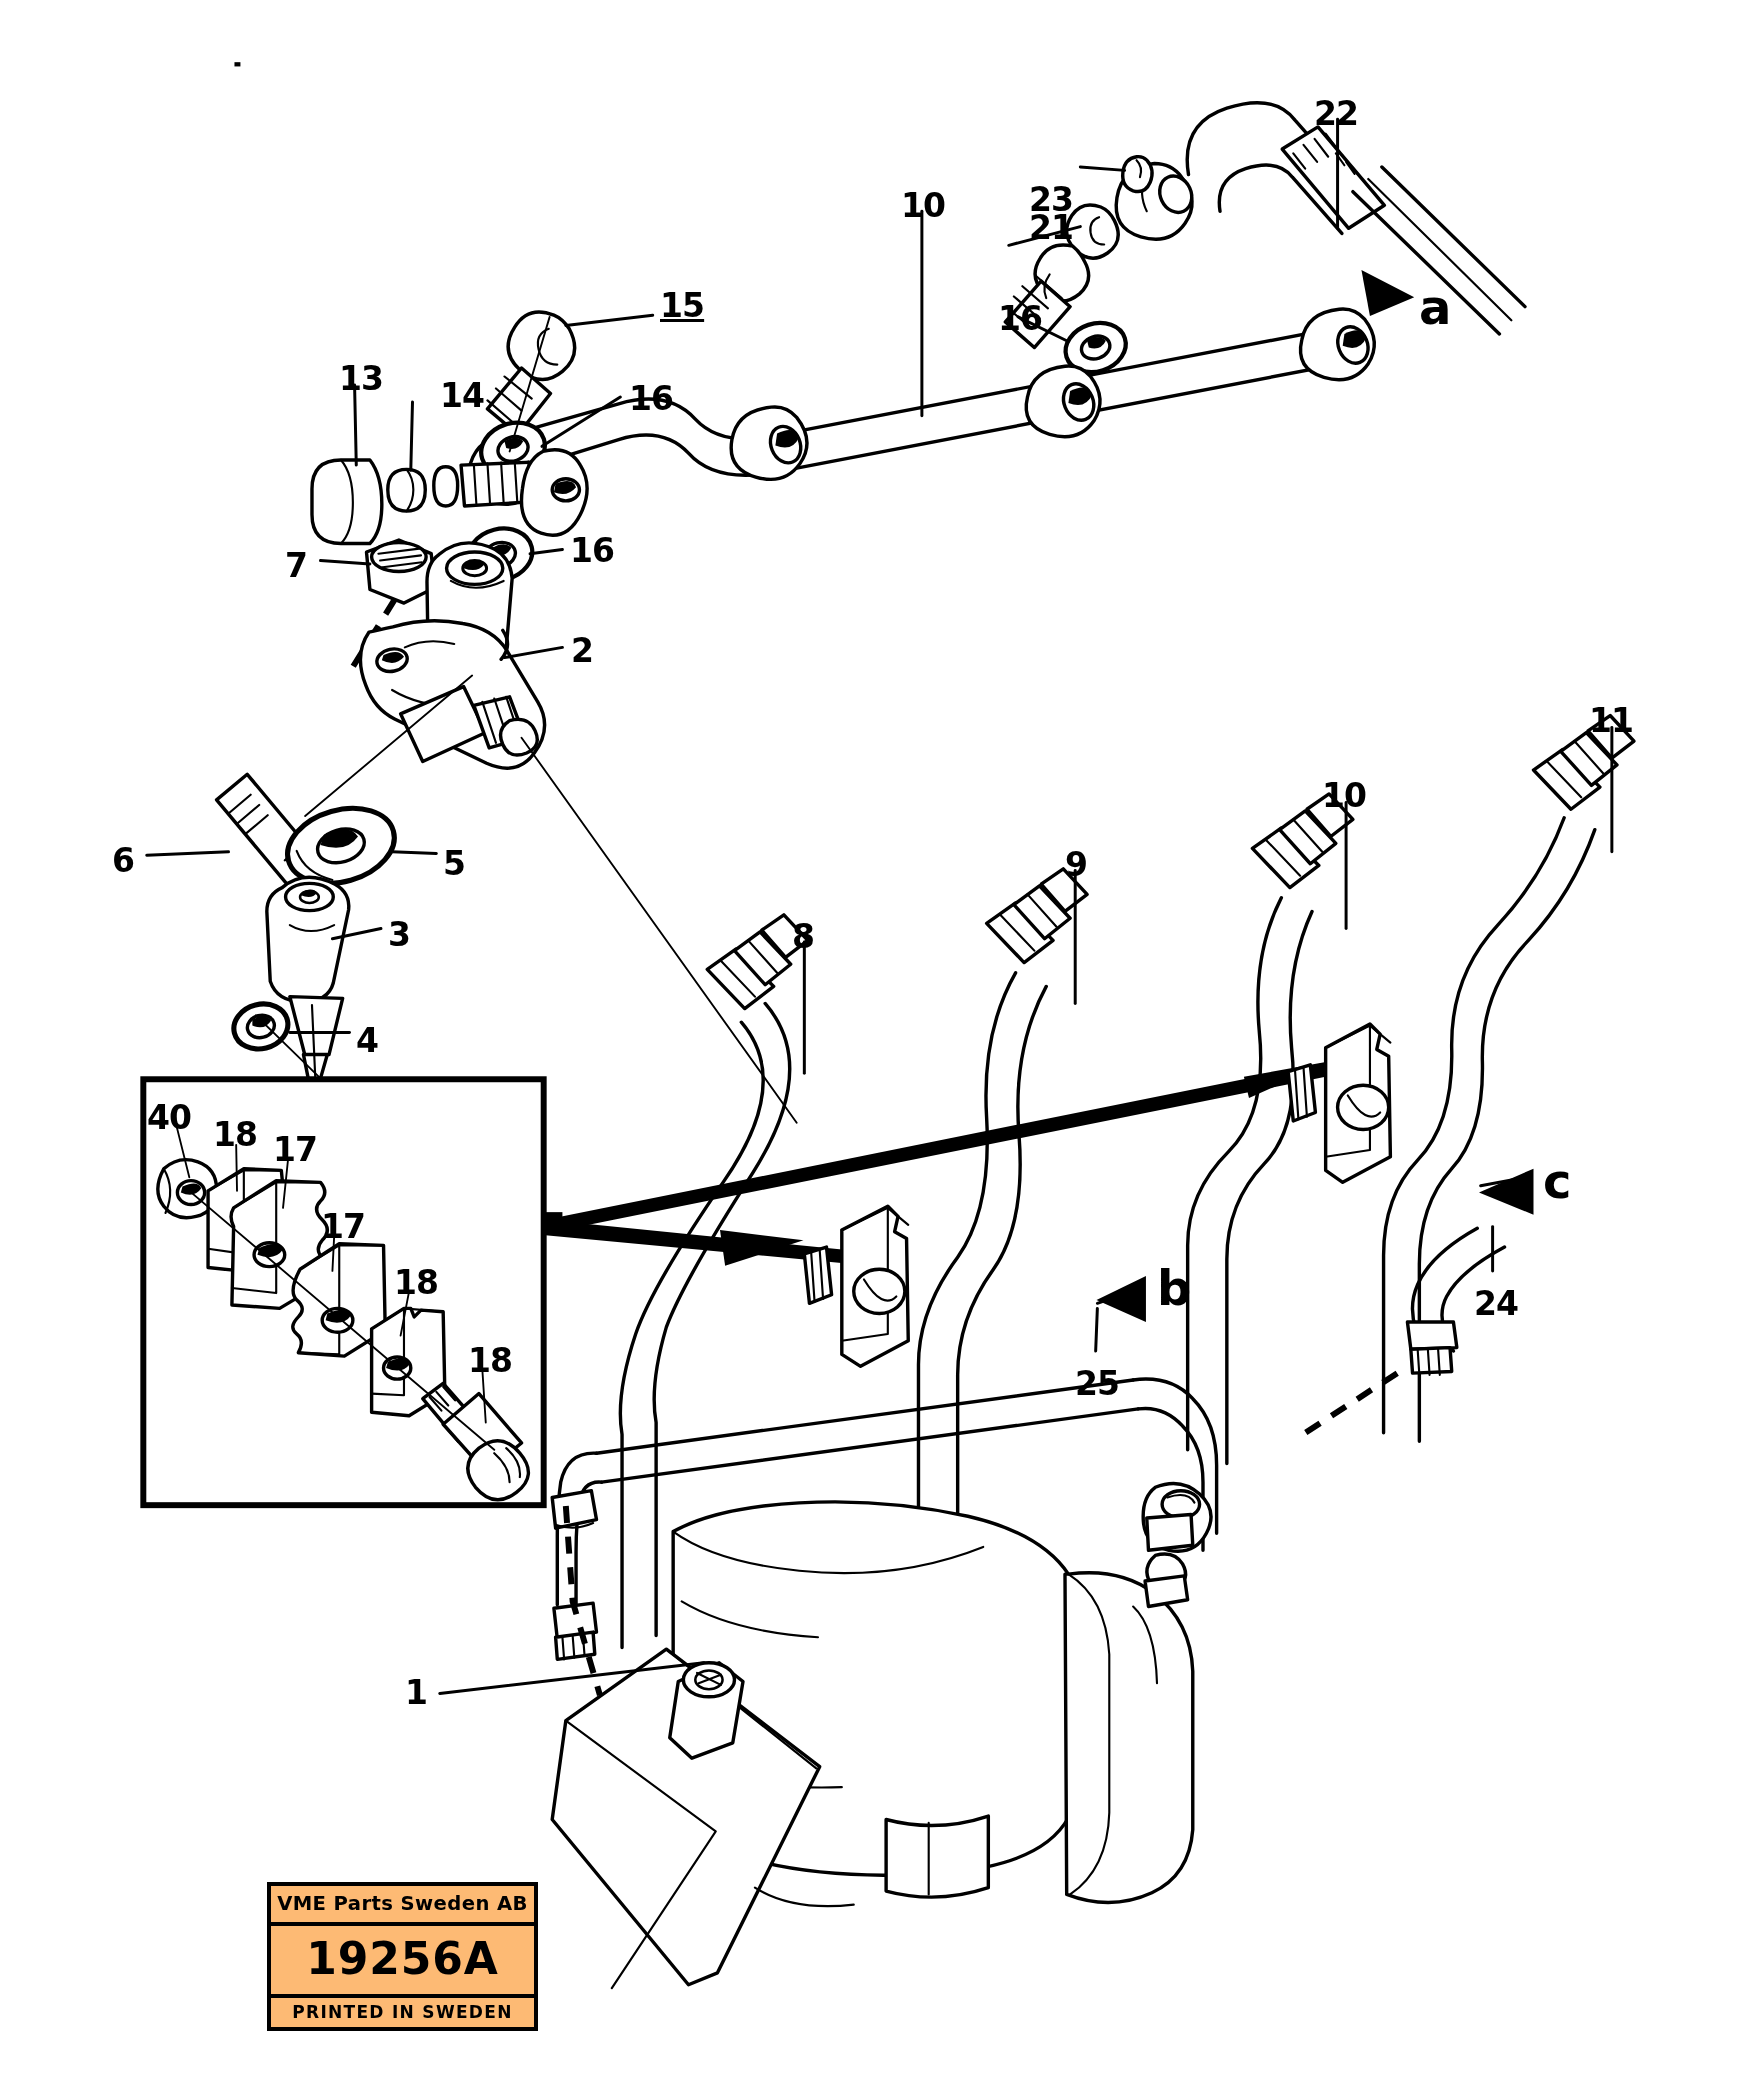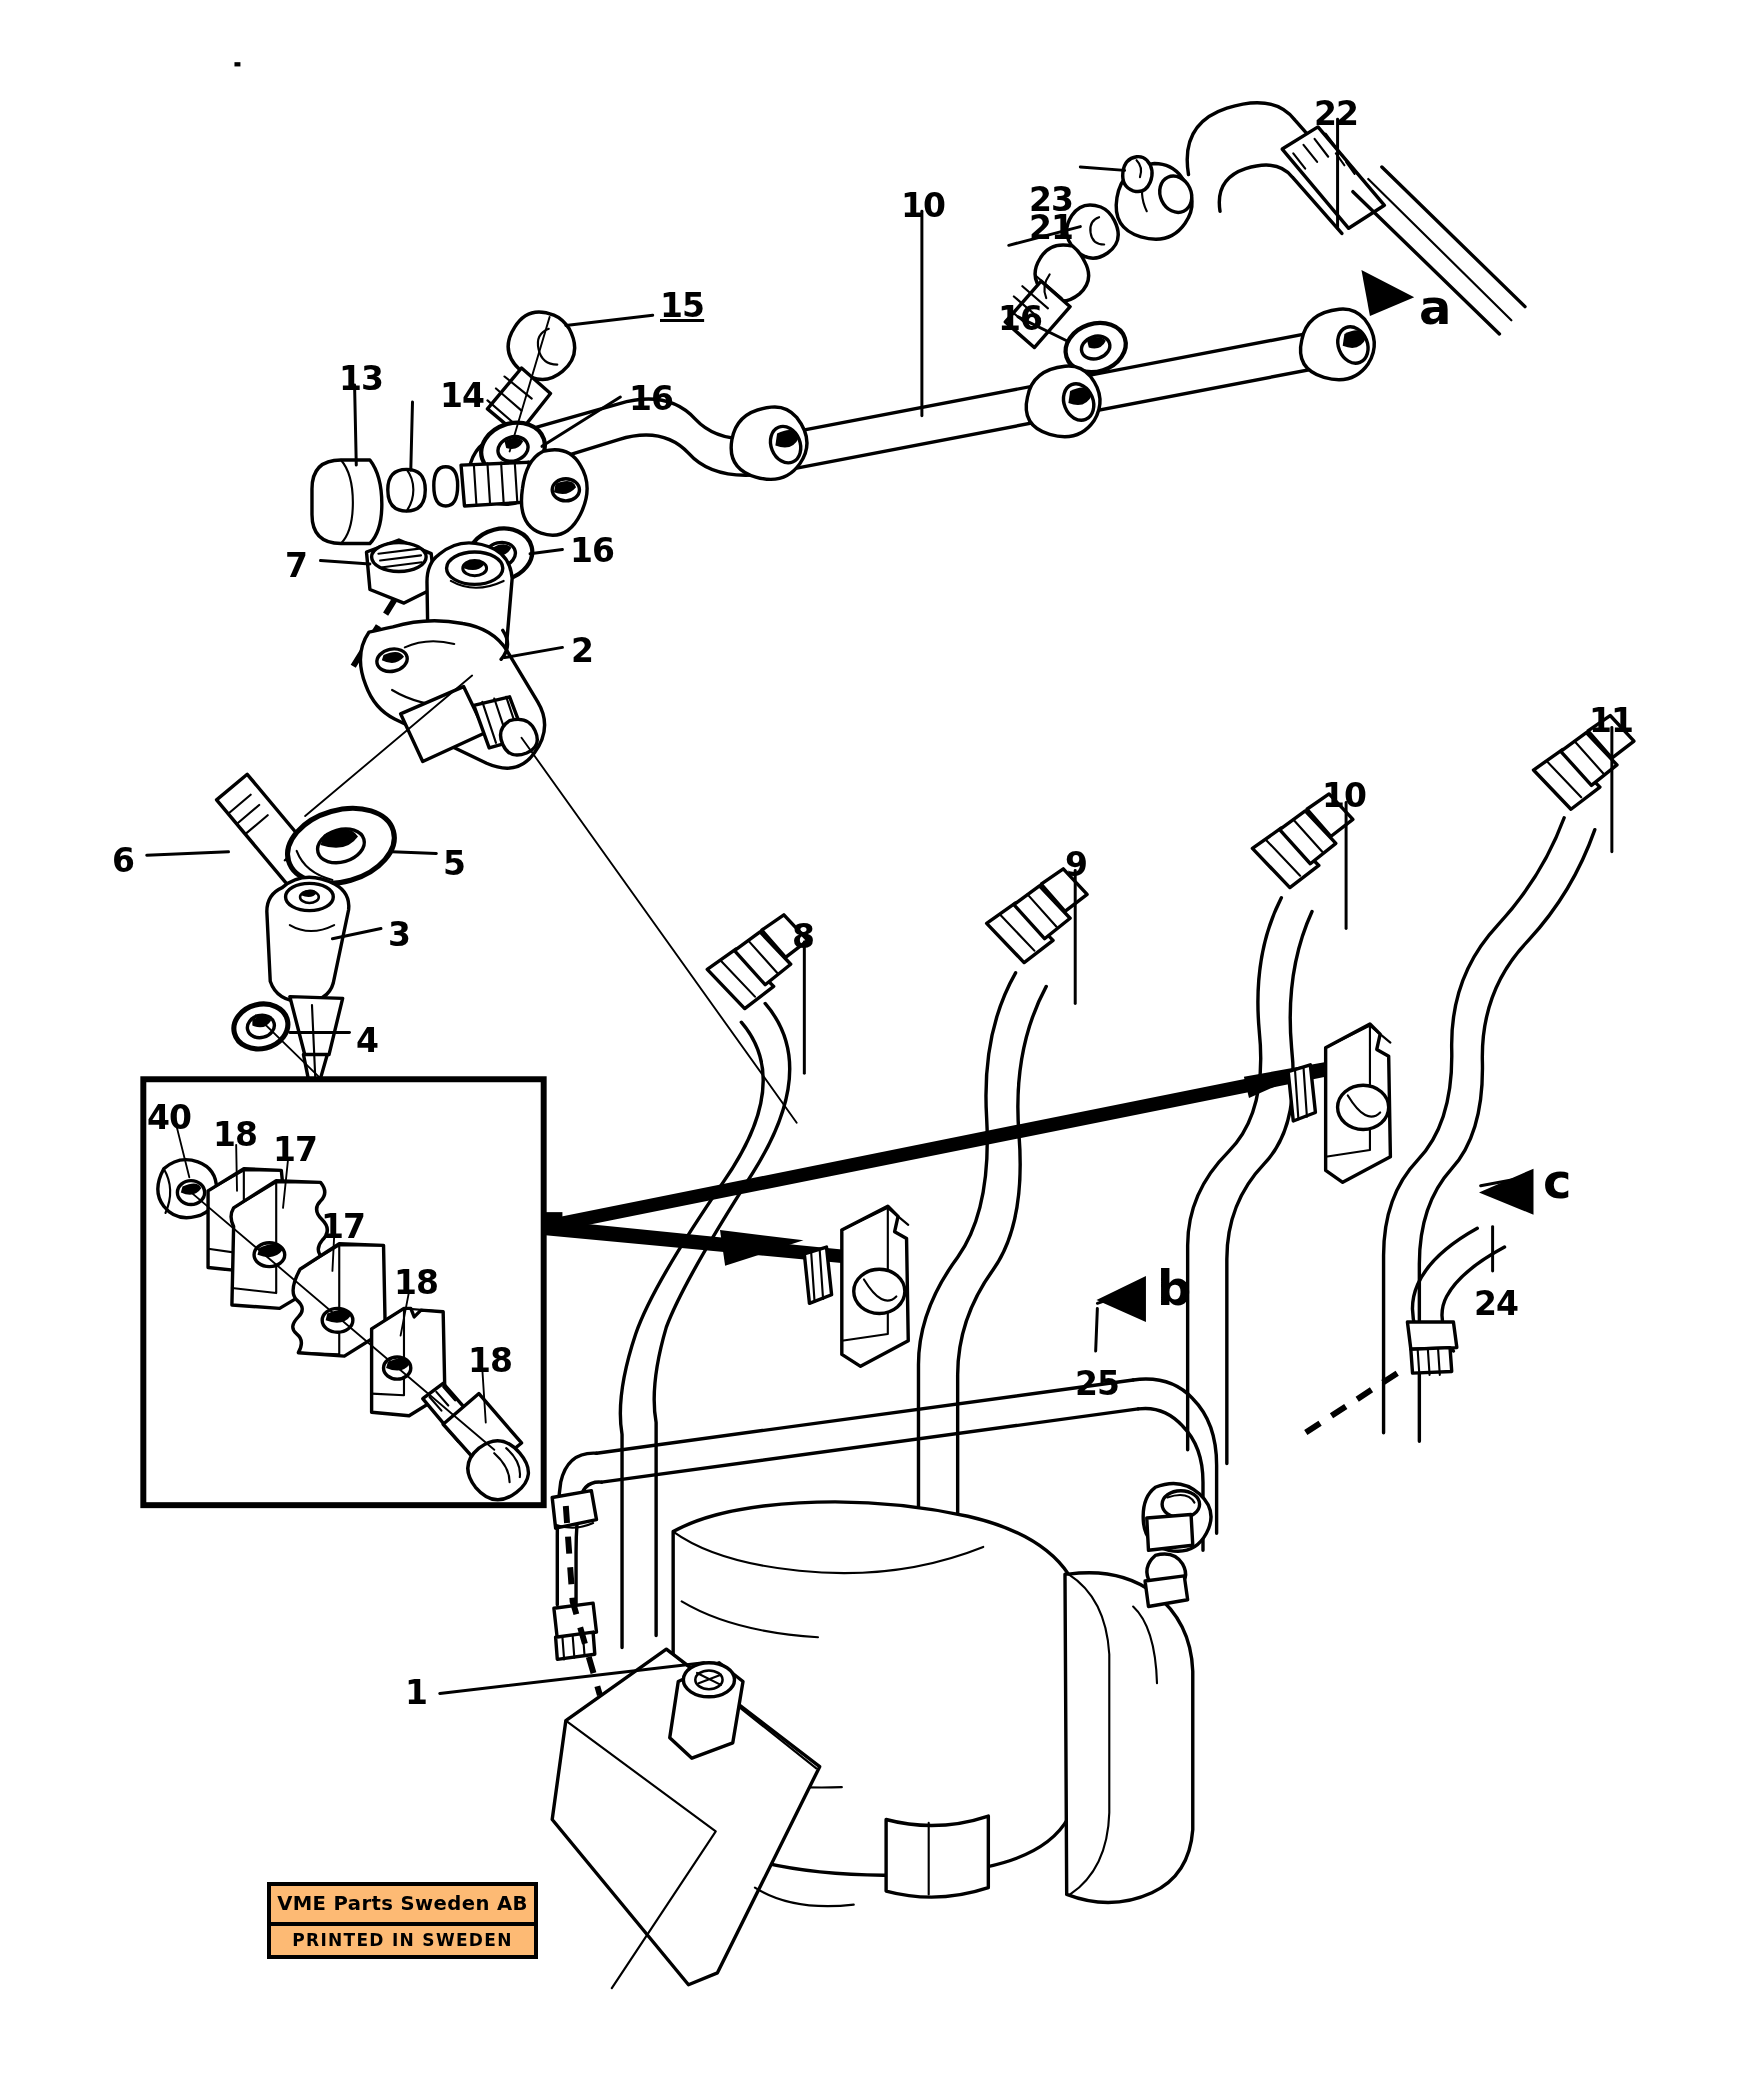--- a/index.html
+++ b/index.html
@@ -547,17 +547,18 @@
   <div class="lbl num" style="left:1029px;top:152px;margin-top:31px;">23</div>
   <div class="lbl num" style="left:1474px;top:1287px;">24</div>
   <div class="lbl num" style="left:1075px;top:1367px;">25</div>
 
   <div class="lbl refmark" style="left:1419px;top:283px;">a</div>
   <div class="lbl refmark" style="left:1157px;top:1264px;">b</div>
   <div class="lbl refmark" style="left:1543px;top:1157px;">c</div>
 
   <div id="titleblock">
     <div class="tb-row tb-company">VME Parts Sweden AB</div>
+    <div class="tb-row tb-code">19256A</div>
     <div class="tb-row tb-printed">PRINTED IN SWEDEN</div>
   </div>
 
 </div>
 
 
 </body></html>

